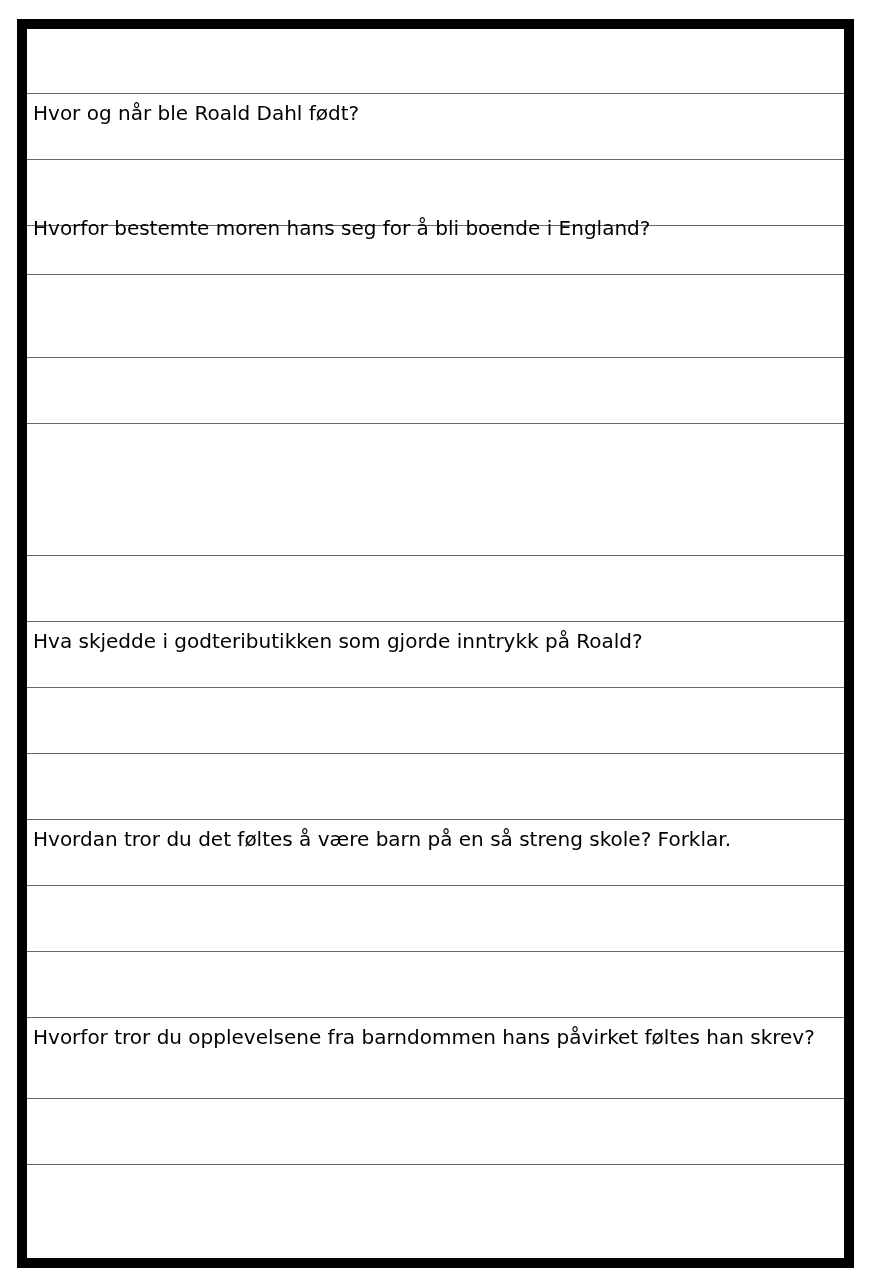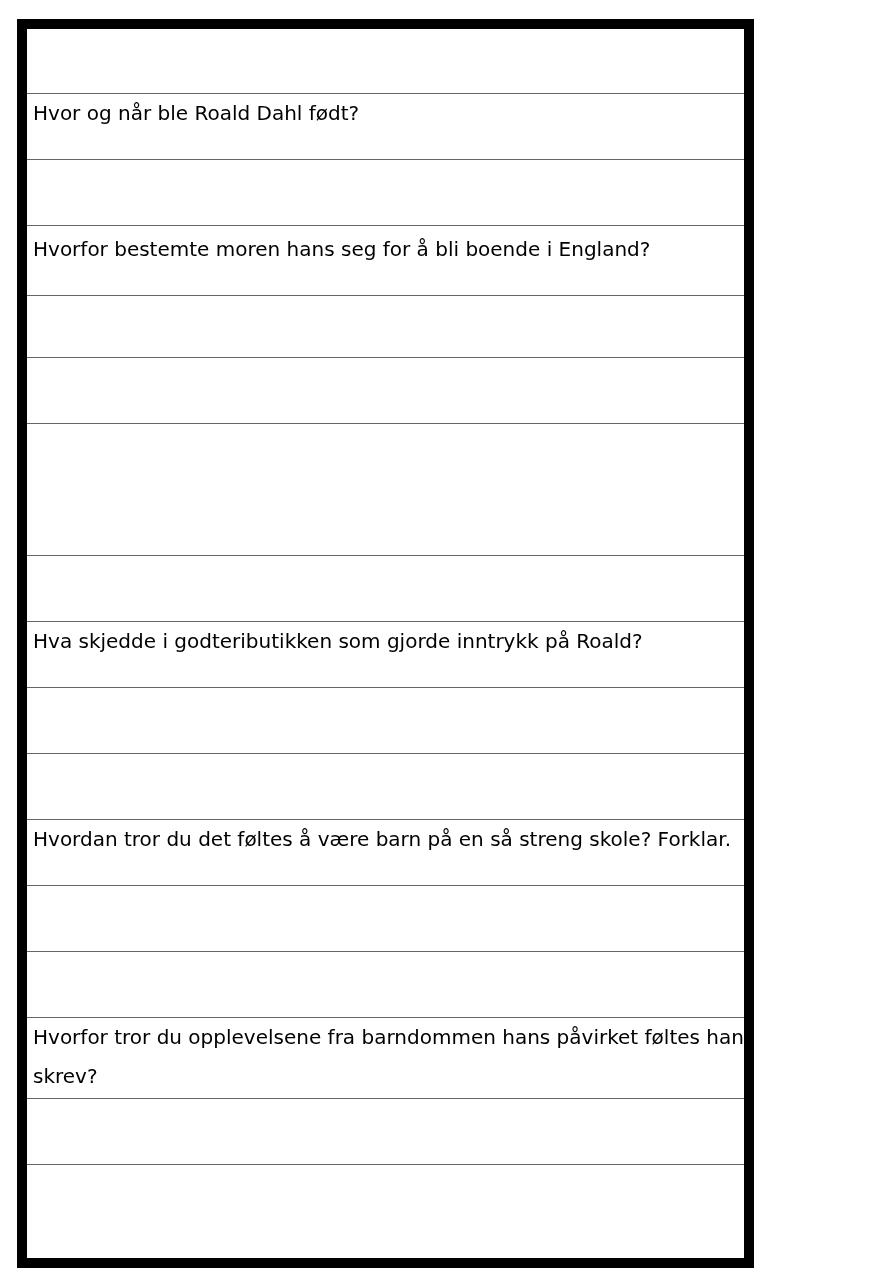--- a/index.html
+++ b/index.html
@@ -1,36 +1,36 @@
 <!DOCTYPE html>
 <html><head>
 <meta charset="utf-8">
 <style>
   html, body { margin:0; padding:0; background:#ffffff; }
   body { width:892px; height:1286px; position:relative; overflow:hidden; }
   .frame {
-    position:absolute; left:17px; top:19px; width:737px; height:1249px;
+    position:absolute; left:17px; top:19px; width:837px; height:1249px;
     box-sizing:border-box; border:10px solid #000;
   }
   .row {
     position:absolute; left:0; right:0; box-sizing:border-box;
     border-bottom:1px solid #666;
     font-family:"DejaVu Sans", sans-serif; font-size:20px; color:#000;
     padding:3px 0 0 6px; line-height:33px;
   }
   .row.last { border-bottom:none; }
 </style>
 </head>
 <body>
 
 <div class="frame">
   <div class="row" style="top:0;height:65px"></div>
   <div class="row" style="top:65px;height:66px">Hvor og når ble Roald Dahl født?</div>
   <div class="row" style="top:131px;height:66px"></div>
-  <div class="row" style="top:201px;height:66px">Hvorfor bestemte moren hans seg for å bli boende i England?</div>
+  <div class="row" style="top:180px;height:66px">Hvorfor bestemte moren hans seg for å bli boende i England?</div>
   <div class="row" style="top:263px;height:66px"></div>
   <div class="row" style="top:329px;height:66px"></div>
   <div class="row" style="top:461px;height:66px"></div>
   <div class="row" style="top:527px;height:66px"></div>
   <div class="row" style="top:593px;height:66px">Hva skjedde i godteributikken som gjorde inntrykk på Roald?</div>
   <div class="row" style="top:659px;height:66px"></div>
   <div class="row" style="top:725px;height:66px"></div>
   <div class="row" style="top:791px;height:66px">Hvordan tror du det føltes å være barn på en så streng skole? Forklar.</div>
   <div class="row" style="top:857px;height:66px"></div>
   <div class="row" style="top:923px;height:66px"></div>

